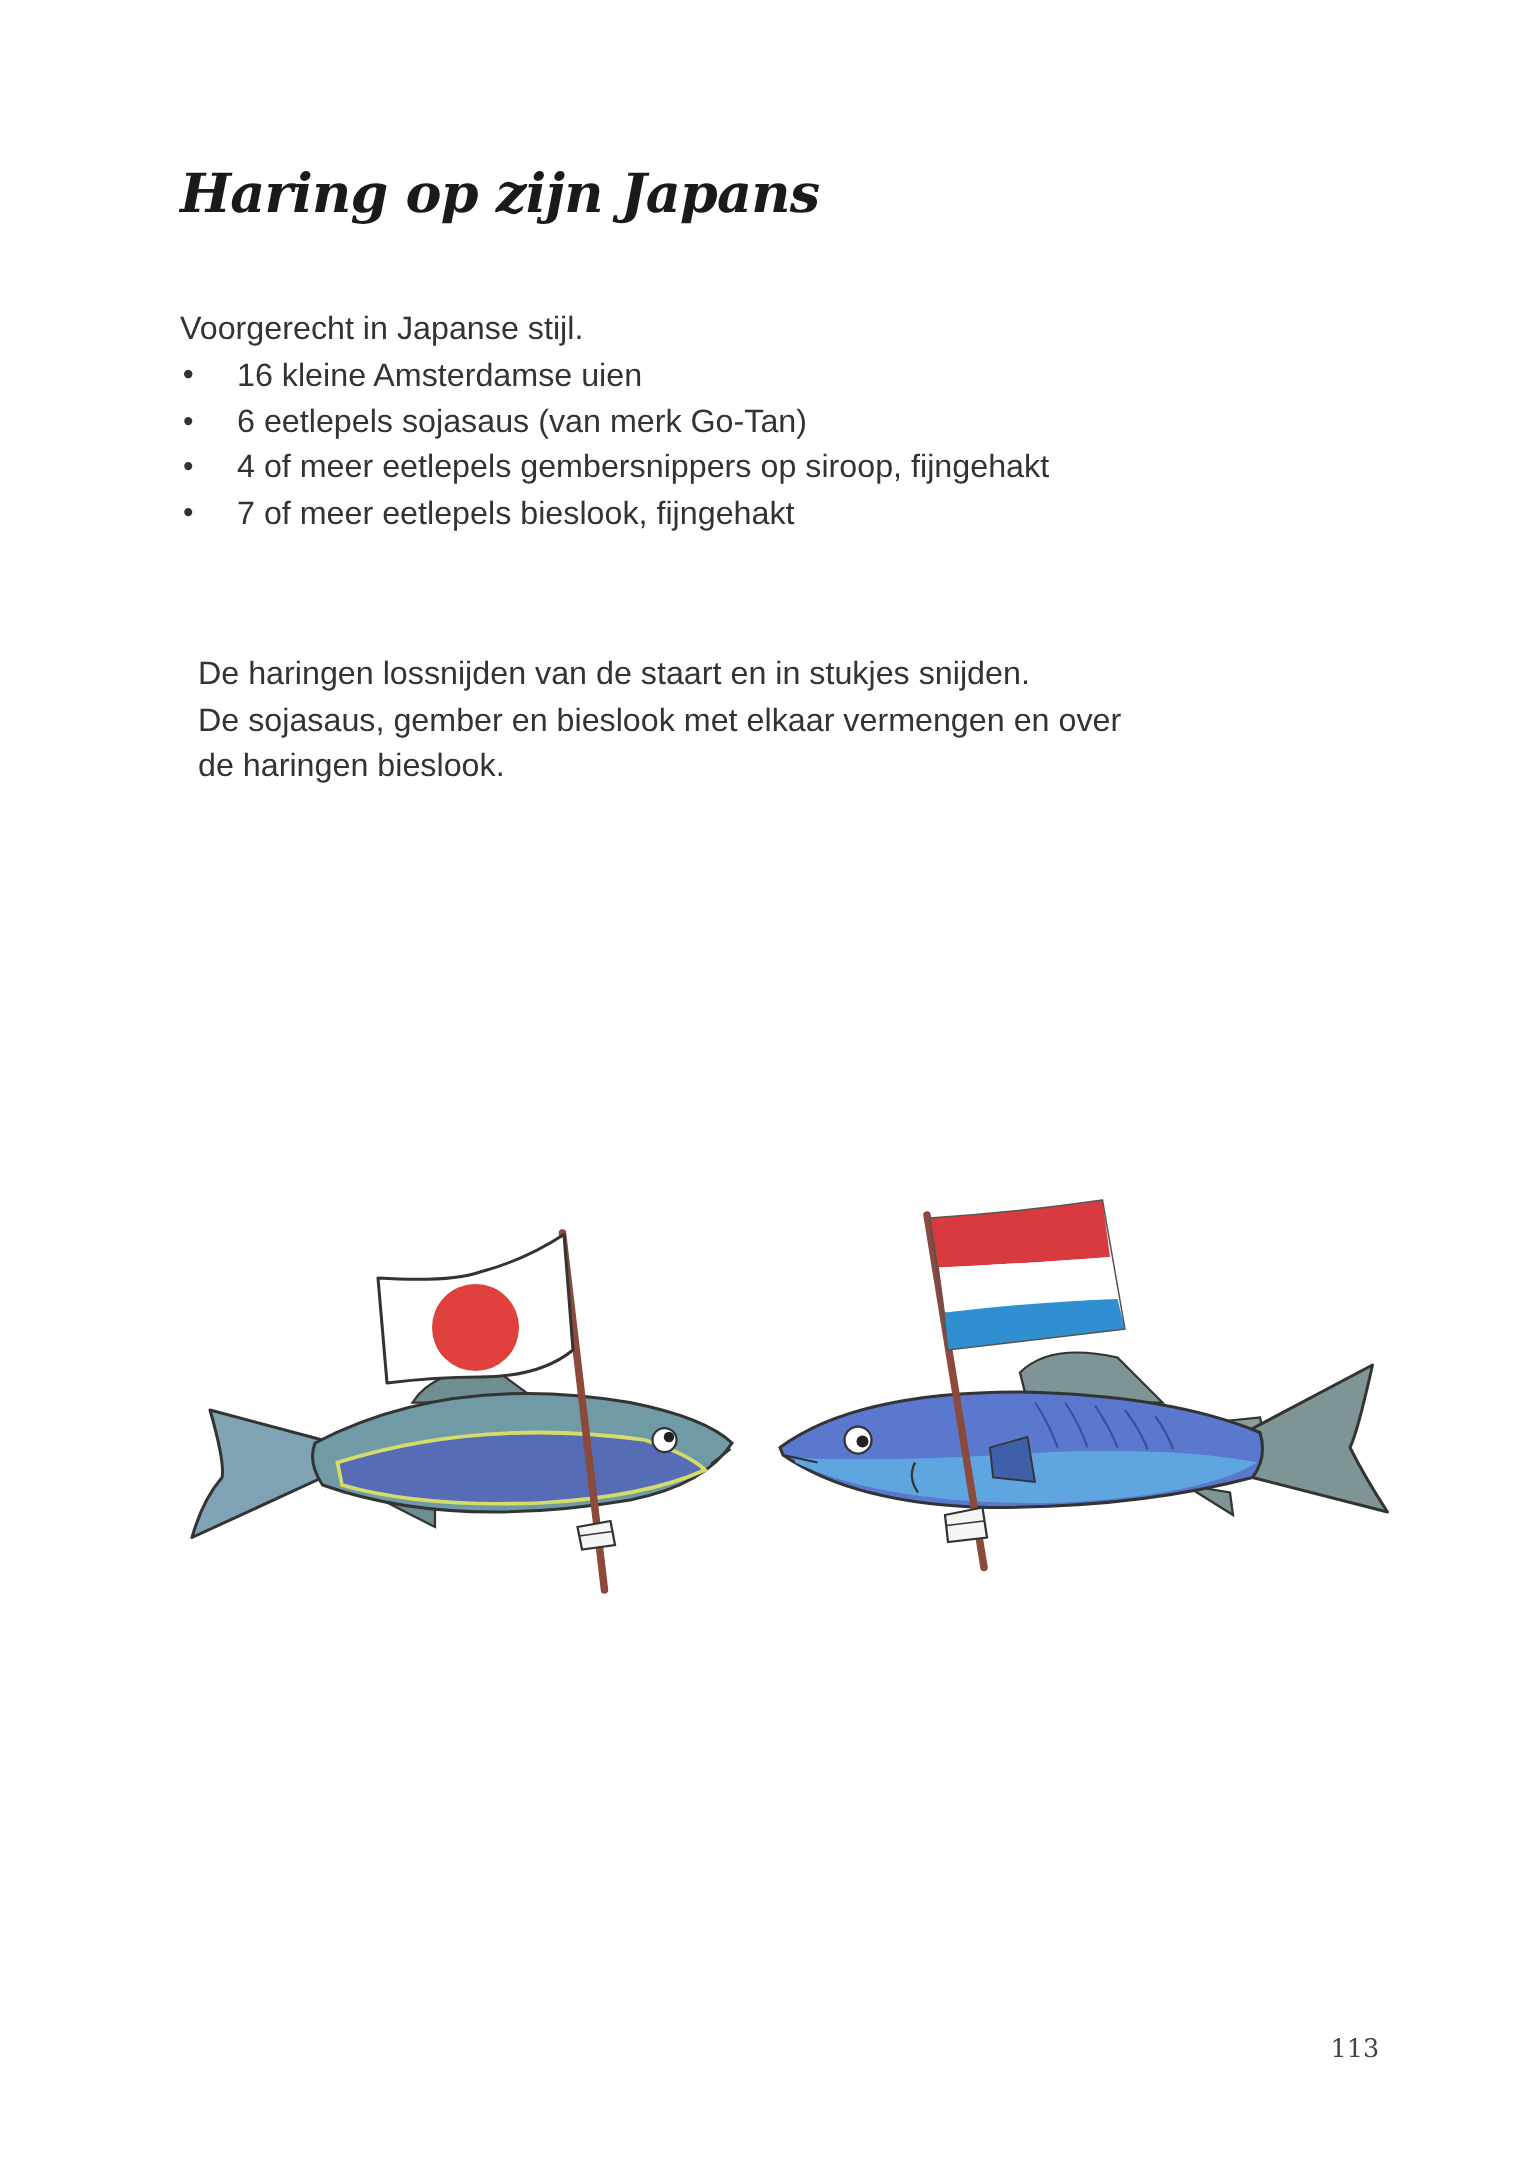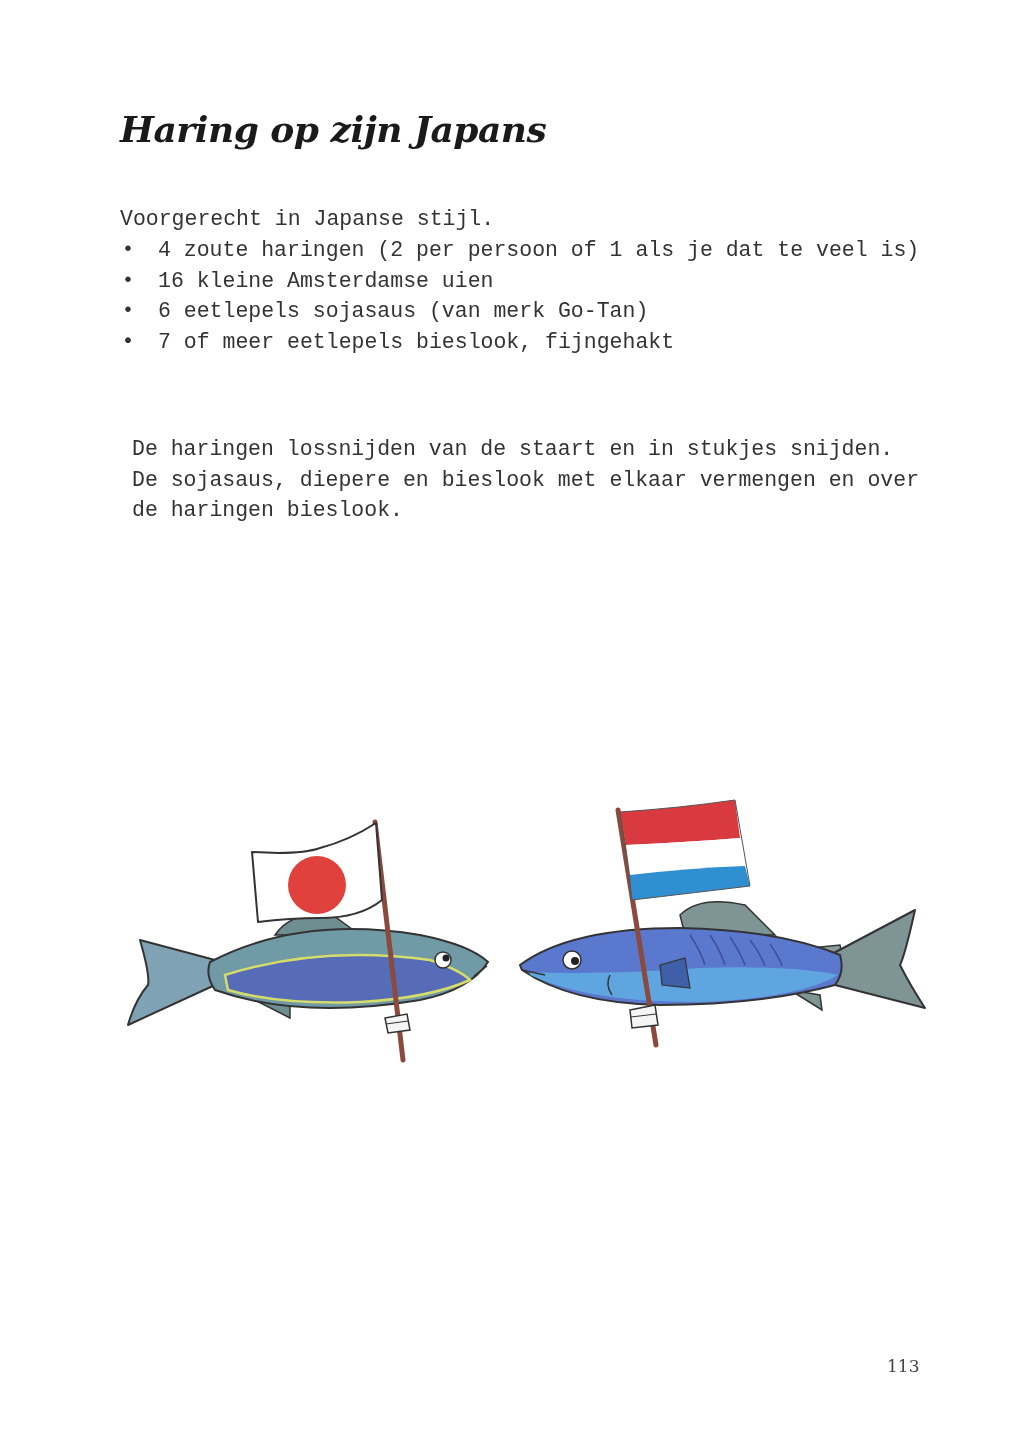--- a/index.html
+++ b/index.html
@@ -27,21 +27,21 @@
       top: 108px;
       margin: 0;
       font-family: "DejaVu Serif", "Liberation Serif", serif;
       font-style: italic;
       font-weight: bold;
       font-size: 36px;
       letter-spacing: -0.5px;
       color: #1a1a1a;
     }
     .body-text {
-      font-family: Liberation Mono, monospace;
+      font-family: Liberation Sans, sans-serif;
       font-size: 21.5px;
       line-height: 30.6px;
       color: #333333;
     }
     .intro {
       position: absolute;
       left: 120px;
       top: 204px;
       margin: 0;
     }
@@ -95,30 +95,30 @@
 </head>
 <body>
 
 <div class="page">
 
   <h1 class="title">Haring op zijn Japans</h1>
 
   <p class="intro body-text">Voorgerecht in Japanse stijl.</p>
 
   <ul class="ingredients body-text">
-    <li><span class="bullet">•</span><span>4 zoute haringen (2 per persoon of 1 als je dat te veel is)</span></li>
+    <li><span class="bullet">•</span></li>
     <li><span class="bullet">•</span><span>16 kleine Amsterdamse uien</span></li>
     <li><span class="bullet">•</span><span>6 eetlepels sojasaus (van merk Go-Tan)</span></li>
-    <li><span class="bullet">•</span></li>
+    <li><span class="bullet">•</span><span>4 of meer eetlepels gembersnippers op siroop, fijngehakt</span></li>
     <li><span class="bullet">•</span><span>7 of meer eetlepels bieslook, fijngehakt</span></li>
   </ul>
 
   <div class="instructions body-text">
     <p>De haringen lossnijden van de staart en in stukjes snijden.</p>
-    <p>De sojasaus, diepere en bieslook met elkaar vermengen en over</p>
+    <p>De sojasaus, gember en bieslook met elkaar vermengen en over</p>
     <p>de haringen bieslook.</p>
   </div>
 
   <svg class="illustration" viewBox="120 790 820 280" width="820" height="280" xmlns="http://www.w3.org/2000/svg">
 
     <g>
 
       <path d="M215,960 L140,940 Q150,975 148,985 Q135,1000 128,1025 L215,985 Z" fill="#7fa3b4" stroke="#333" stroke-width="2" stroke-linejoin="round"></path>
 
       <path d="M275,935 Q290,912 330,913 L360,935 Z" fill="#6f8e92" stroke="#333" stroke-width="1.5"></path>

